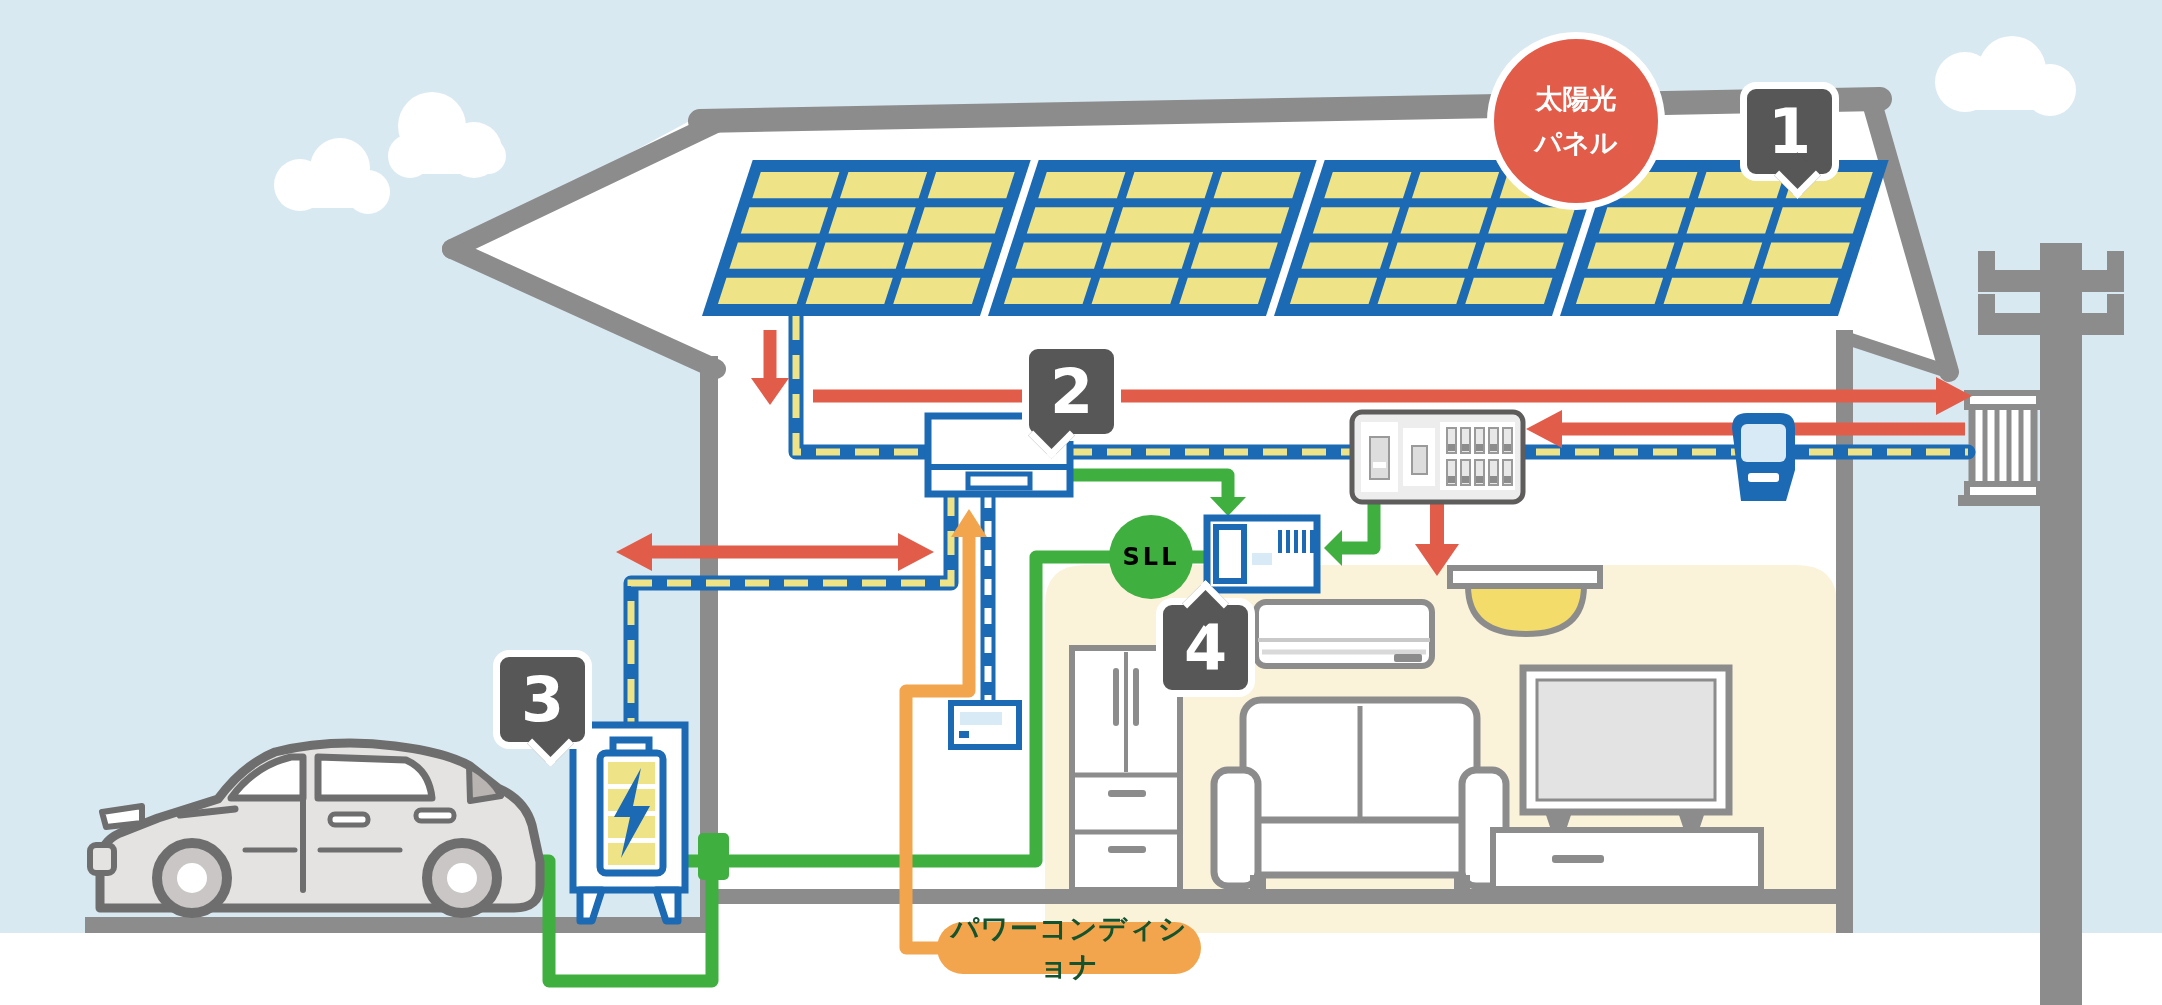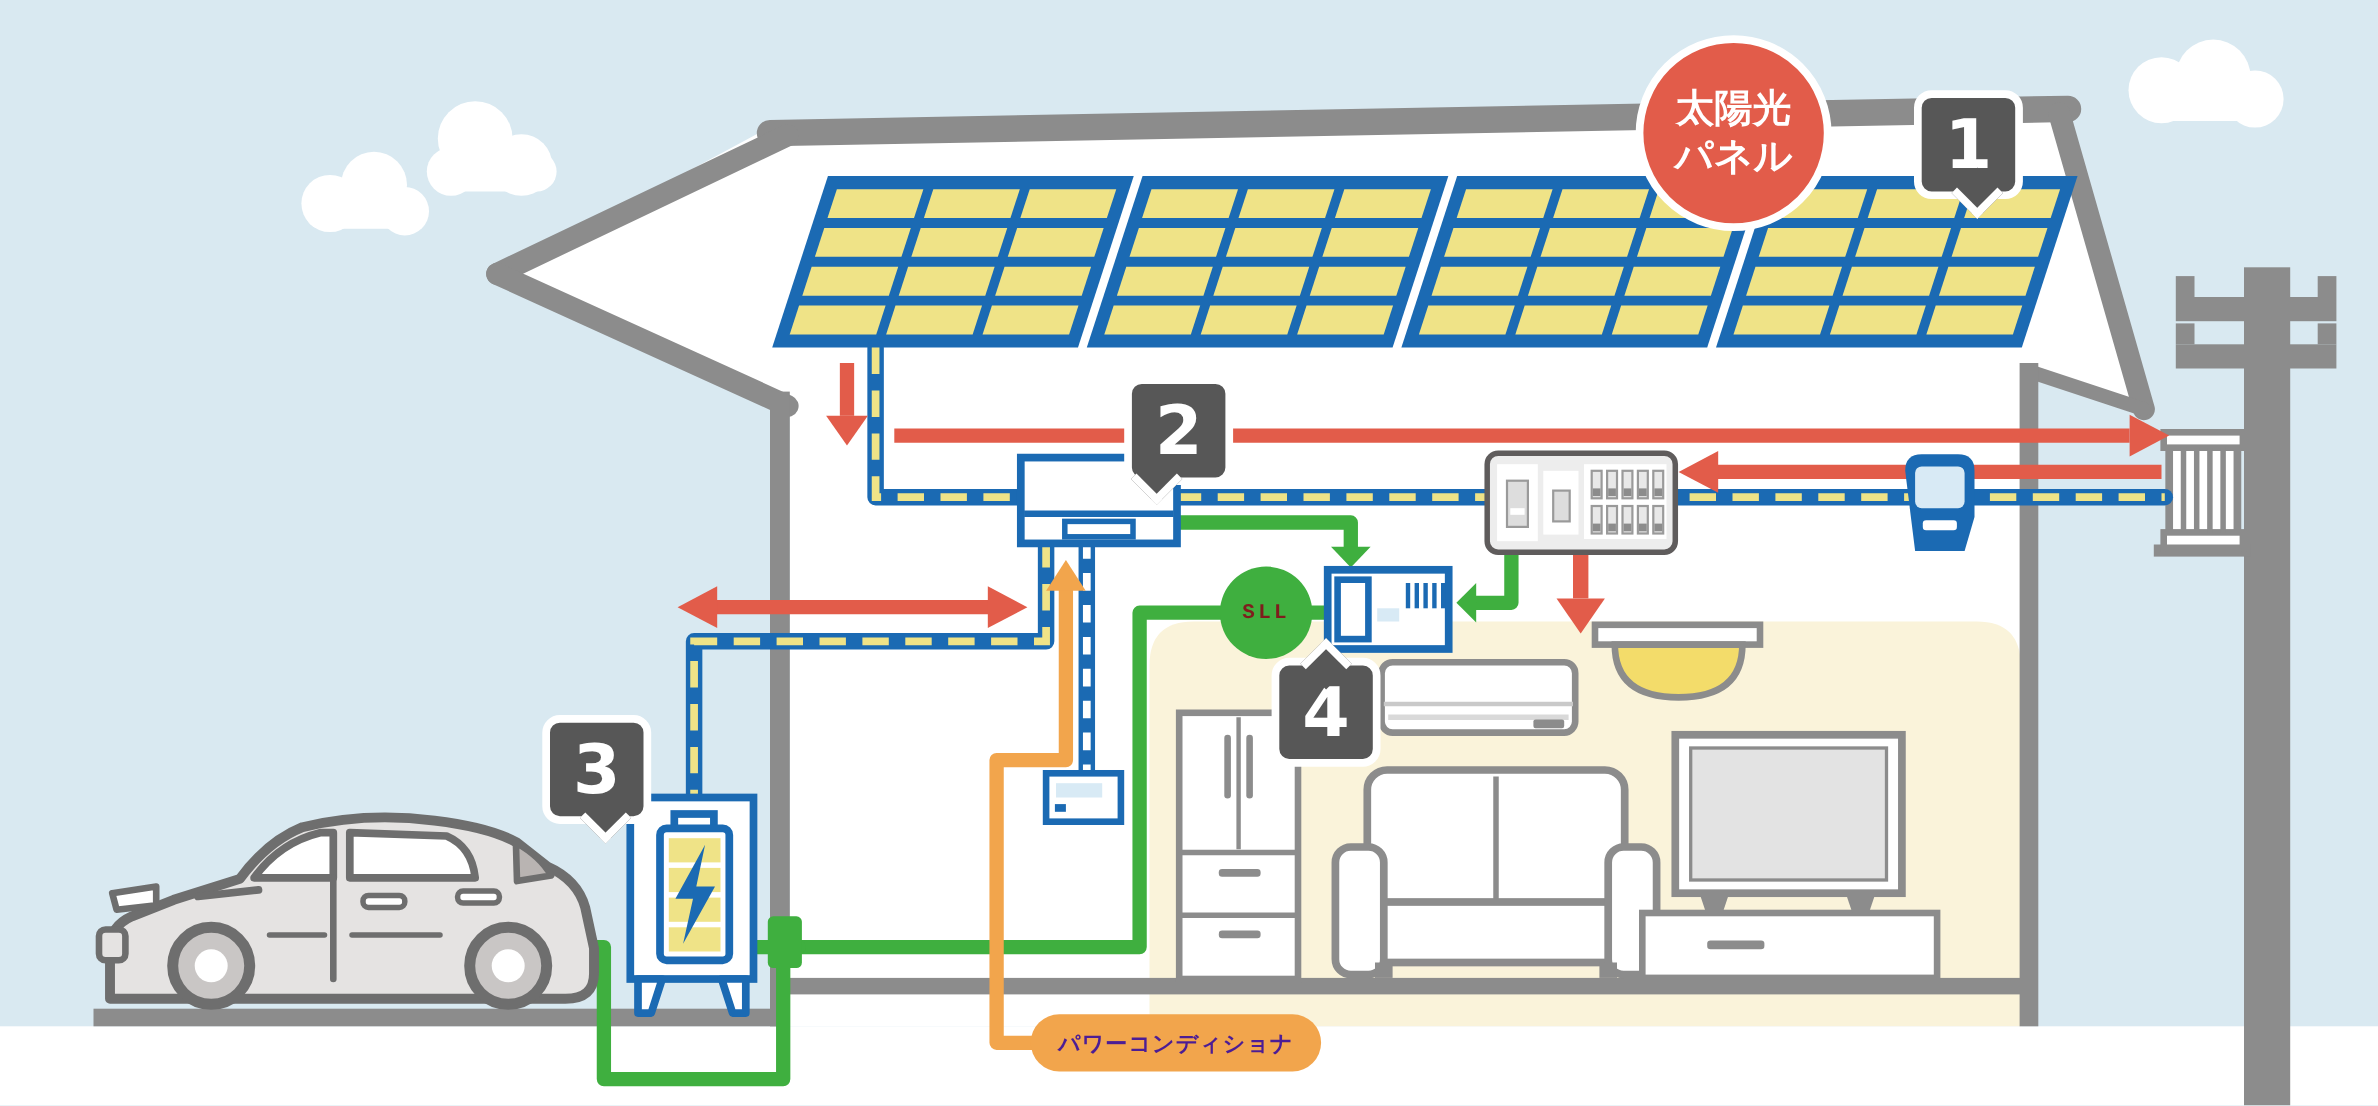--- a/index.html
+++ b/index.html
@@ -24,26 +24,26 @@
   .badge{background:var(--badge);border:7px solid #fff;border-radius:16px;width:99px;height:99px;
          color:#fff;font-weight:bold;font-size:62px;line-height:1;}
   .badge::after{content:"";position:absolute;width:26px;height:26px;background:var(--badge);
          transform:rotate(45deg);bottom:-18px;left:20px;border-right:7px solid #fff;border-bottom:7px solid #fff;}
   .badge.tail-up::after{bottom:auto;top:-18px;border:none;border-left:7px solid #fff;border-top:7px solid #fff;left:26px;}
   .badge.tail-mid::after{left:34px;}
   .badge.tail-left::after{left:6px;}
   .rcircle{background:var(--red);border:7px solid #fff;border-radius:50%;color:#fff;font-weight:bold;
          flex-direction:column;}
   .rcircle .ln{display:block;}
-  .solar-circle{width:178px;height:178px;font-size:35px;line-height:44px;}
+  .solar-circle{width:178px;height:178px;font-size:27px;line-height:44px;}
   .batt-circle{width:100px;height:100px;font-size:23px;}
-  .sll-circle{background:var(--green);border-radius:50%;width:84px;height:84px;color:#7f1d1d;
-         font-weight:bold;font-size:19px;letter-spacing:3px;font-family:Liberation Mono, monospace;}
-  .pill{background:var(--orange);border-radius:26px;width:264px;height:52px;color:#4c1d95;
-         font-weight:bold;font-size:20px;letter-spacing:1px;}
+  .sll-circle{background:var(--green);border-radius:50%;width:84px;height:84px;color:#000000;
+         font-weight:bold;font-size:24px;letter-spacing:3px;}
+  .pill{background:var(--orange);border-radius:26px;width:264px;height:52px;color:#14532d;
+         font-weight:bold;font-size:28px;letter-spacing:1px;}
 </style>
 </head>
 <body>
 
 <div class="canvas">
 <svg width="2162" height="1005" viewBox="0 0 2162 1005">
 
   <rect class="f-sky" x="0" y="0" width="2162" height="933"></rect>
   <rect class="f-white" x="0" y="933" width="2162" height="72"></rect>
 

